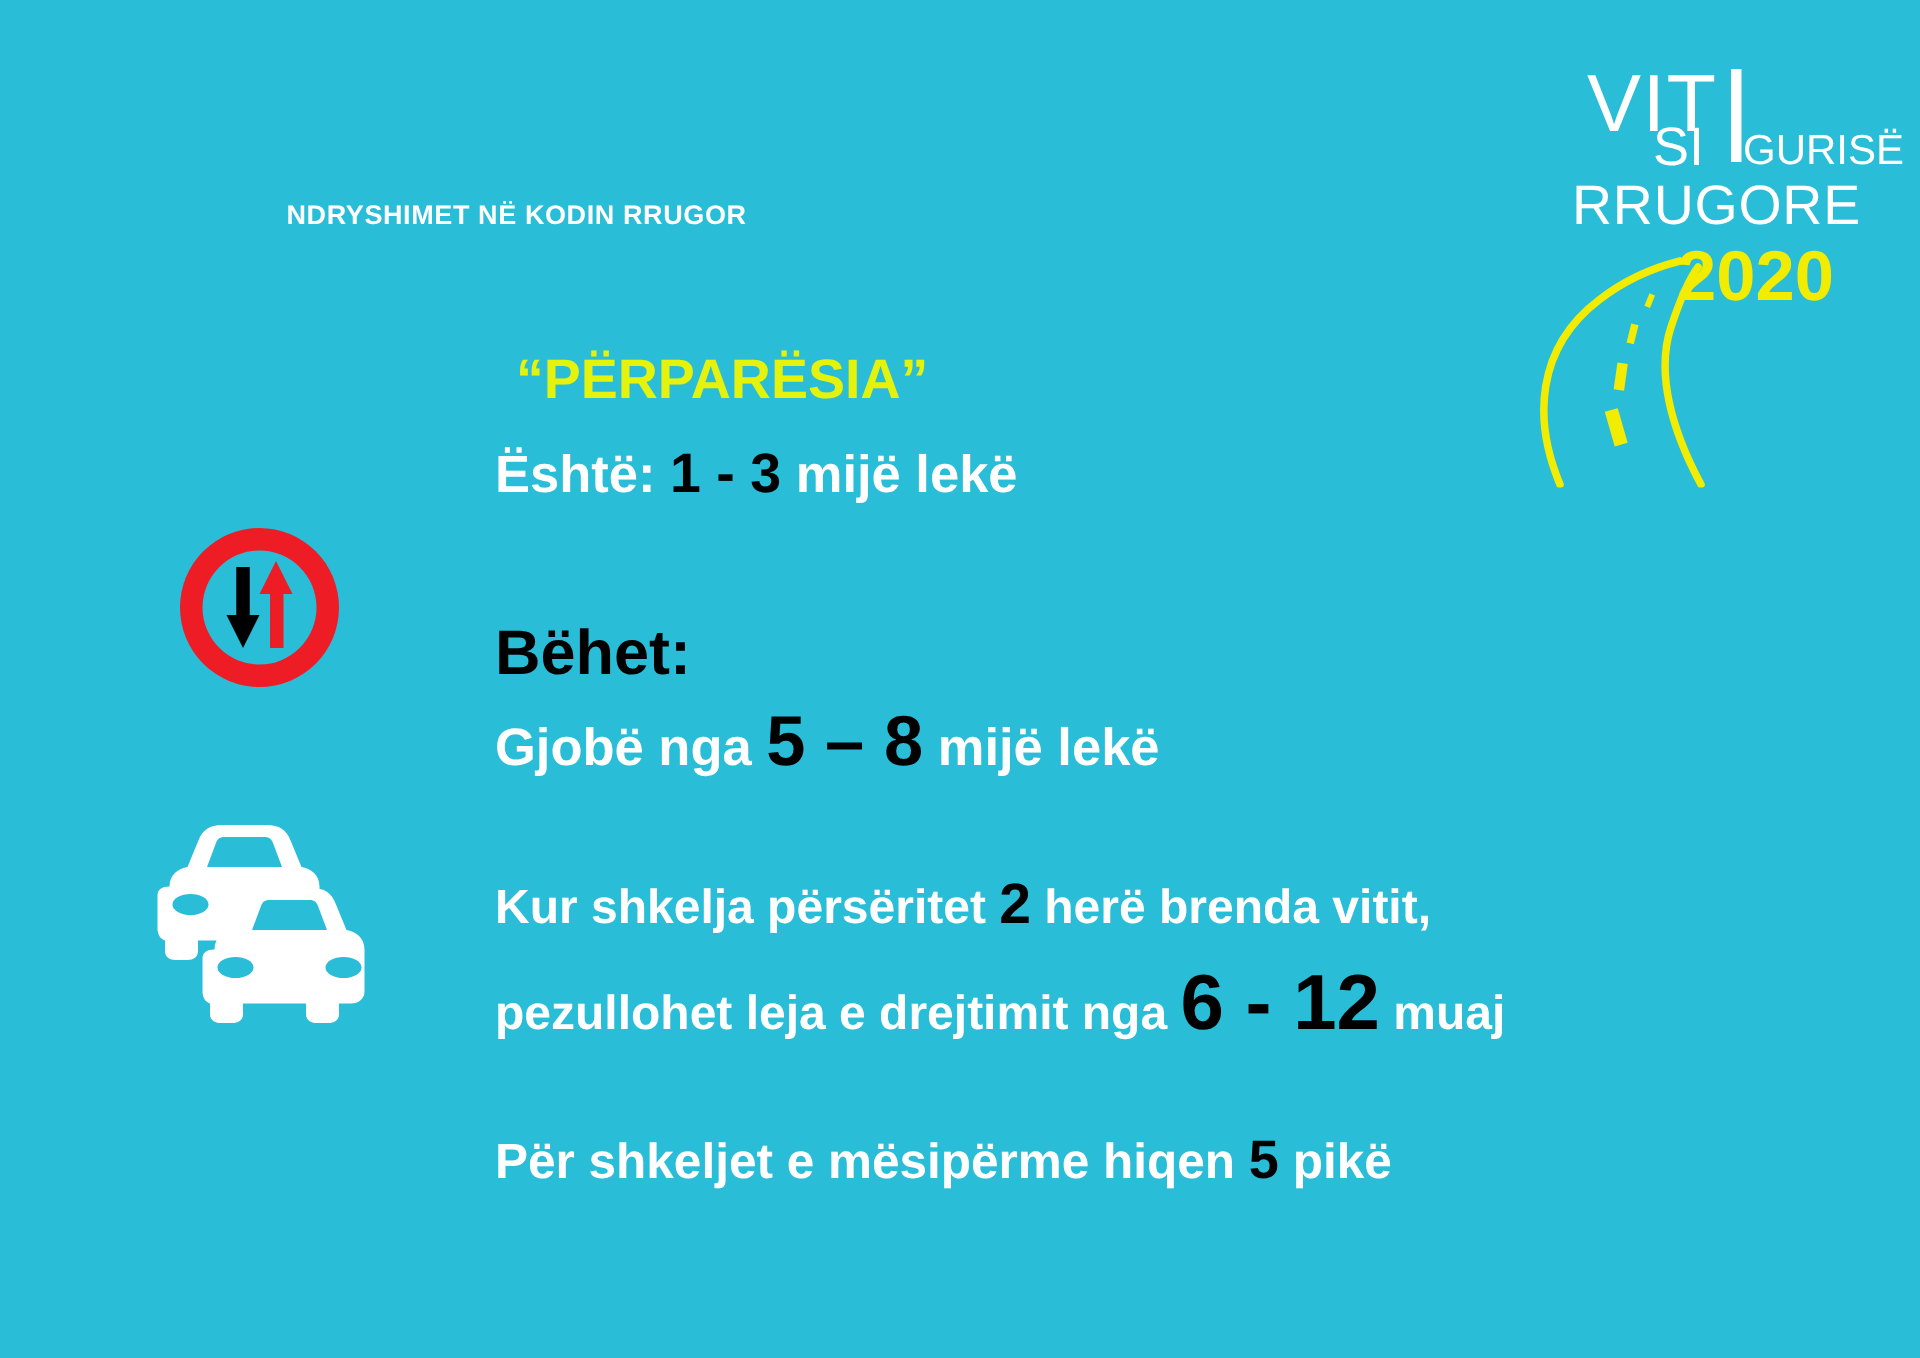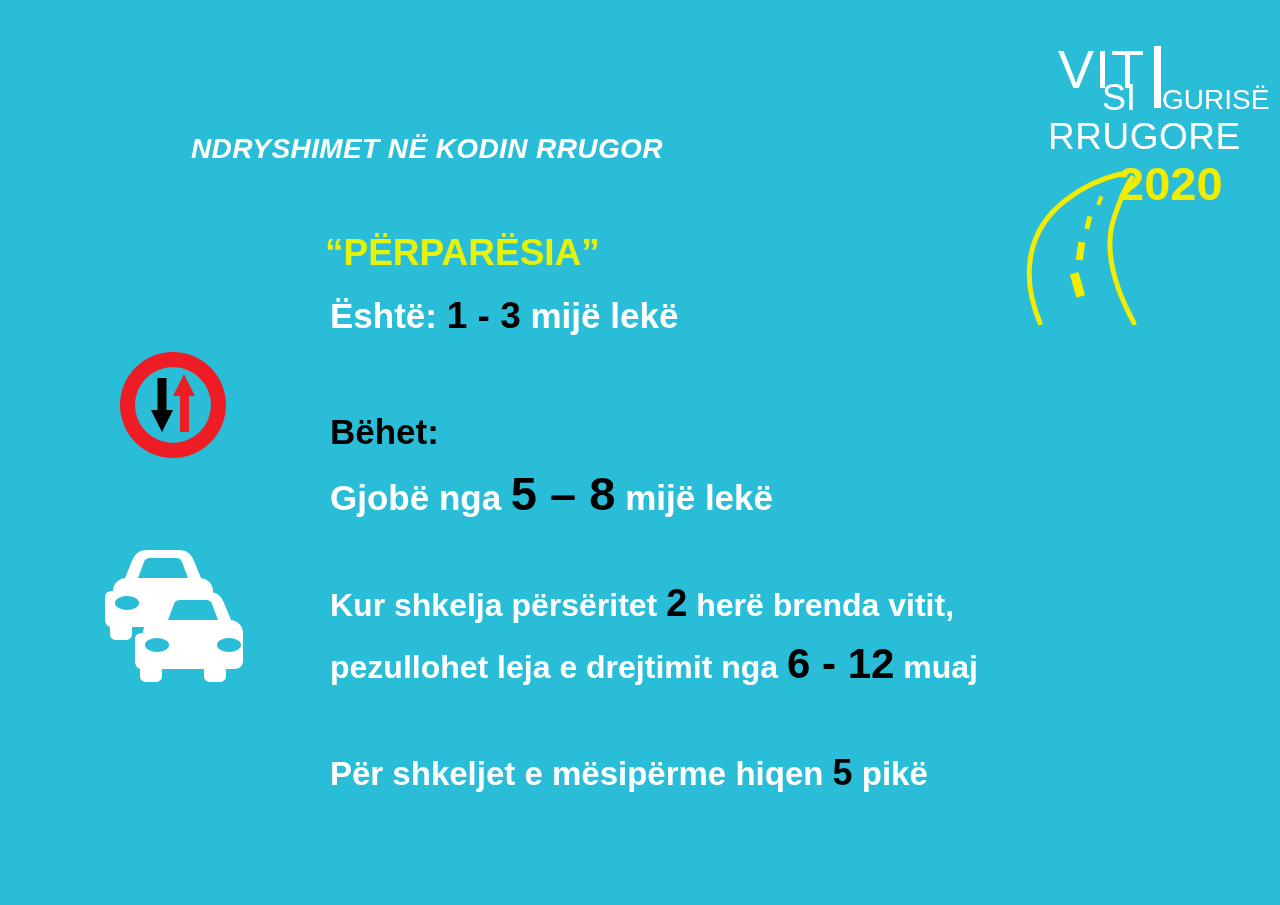--- a/index.html
+++ b/index.html
@@ -101,72 +101,71 @@
     top: 120px;
     width: 160px;
     height: 165px;
   }
 
   
   #heading {
     position: absolute;
     left: 191px;
     top: 133px;
-    font-size: 28px;
+    font-size: 18px;
     font-weight: bold;
     color: #ffffff;
     letter-spacing: 0.4px;
     white-space: nowrap;
-    font-style: italic;
   }
 
   
   .line {
     position: absolute;
     left: 330px;
     color: #ffffff;
     white-space: nowrap;
     font-weight: bold;
     line-height: 1;
   }
   .red { color: #000000; }
   .yellow { color: #e4f20c; }
 
   #line-perparesia {
     top: 234px;
     font-size: 37px;
-    left: 325px;
+    left: 344px;
   }
   #line-eshte {
     top: 297px;
     font-size: 35px;
   }
   #line-eshte .num { font-size: 37px; }
 
   #line-behet {
     top: 414px;
-    font-size: 35px;
+    font-size: 42px;
   }
   #line-gjobe {
     top: 470px;
     font-size: 35px;
   }
   #line-gjobe .num { font-size: 47px; }
 
   #line-kur {
     top: 584px;
     font-size: 32px;
   }
   #line-kur .num { font-size: 38px; }
 
   #line-pezullohet {
     top: 643px;
     font-size: 32px;
   }
-  #line-pezullohet .num { font-size: 42px; }
+  #line-pezullohet .num { font-size: 52px; }
 
   #line-pike {
     top: 755px;
     font-size: 33px;
   }
   #line-pike .num { font-size: 36px; }
 
   
   #sign-icon {
     position: absolute;

